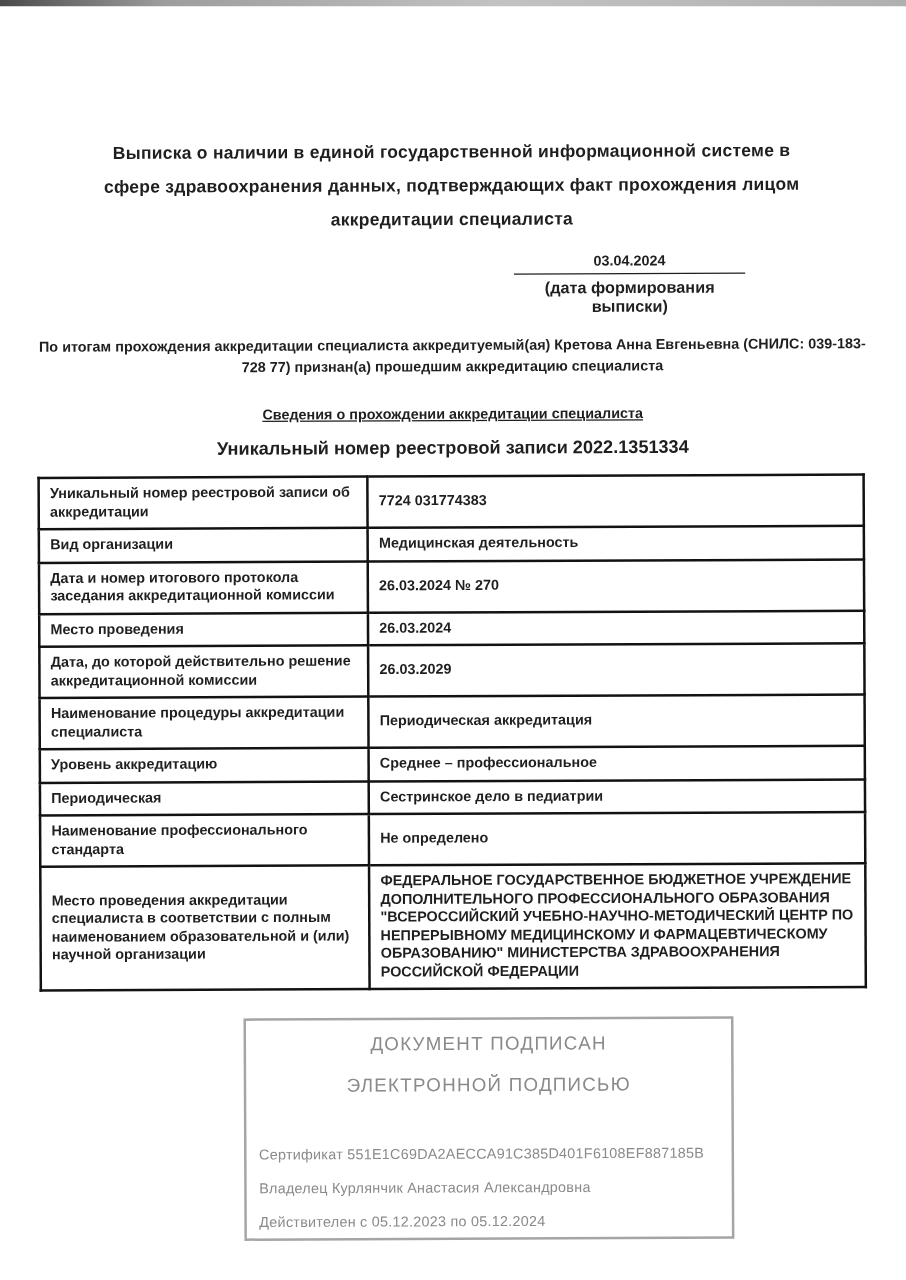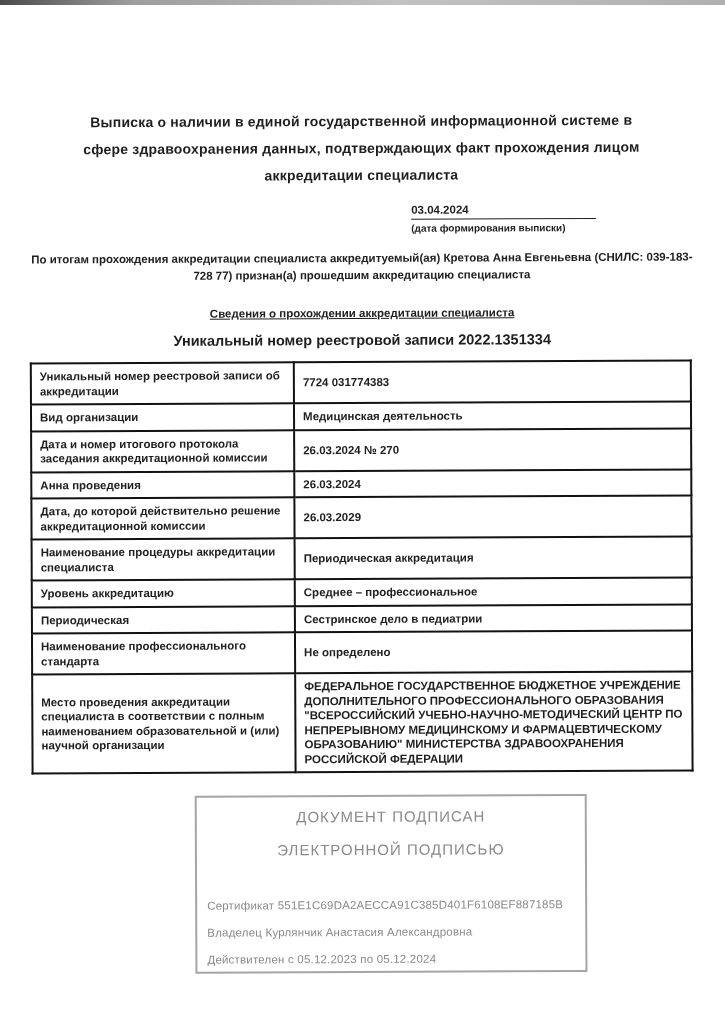--- a/index.html
+++ b/index.html
@@ -26,28 +26,29 @@
     margin: 108px auto 0 auto;
     max-width: 560px;
     text-align: center;
     font-size: 14px; font-weight: bold;
     line-height: 27px;
     letter-spacing: 0.2px;
   }
   .date-block {
     width: 185px;
     margin: 15px 128px 0 auto;
+    text-align: center;
   }
   .date-value {
     font-size: 11.5px; font-weight: bold;
     padding-bottom: 3px;
     border-bottom: 1.5px solid #1f1f1f;
   }
   .date-label {
-    font-size: 10px; font-weight: bold;
+    font-size: 13px; font-weight: bold;
     padding-top: 3px;
   }
   .intro {
     margin: 16px auto 0 auto;
     width: 668px;
     text-align: center;
     font-size: 11.5px; font-weight: bold;
     line-height: 17px;
   }
   .section-heading {
@@ -126,21 +127,21 @@
       </tr>
       <tr>
         <td class="col-label">Вид организации</td>
         <td class="col-value">Медицинская деятельность</td>
       </tr>
       <tr>
         <td class="col-label">Дата и номер итогового протокола заседания аккредитационной комиссии</td>
         <td class="col-value">26.03.2024 № 270</td>
       </tr>
       <tr>
-        <td class="col-label">Анна проведения</td>
+        <td class="col-label">Место проведения</td>
         <td class="col-value">26.03.2024</td>
       </tr>
       <tr>
         <td class="col-label">Дата, до которой действительно решение аккредитационной комиссии</td>
         <td class="col-value">26.03.2029</td>
       </tr>
       <tr>
         <td class="col-label">Наименование процедуры аккредитации специалиста</td>
         <td class="col-value">Периодическая аккредитация</td>
       </tr>

